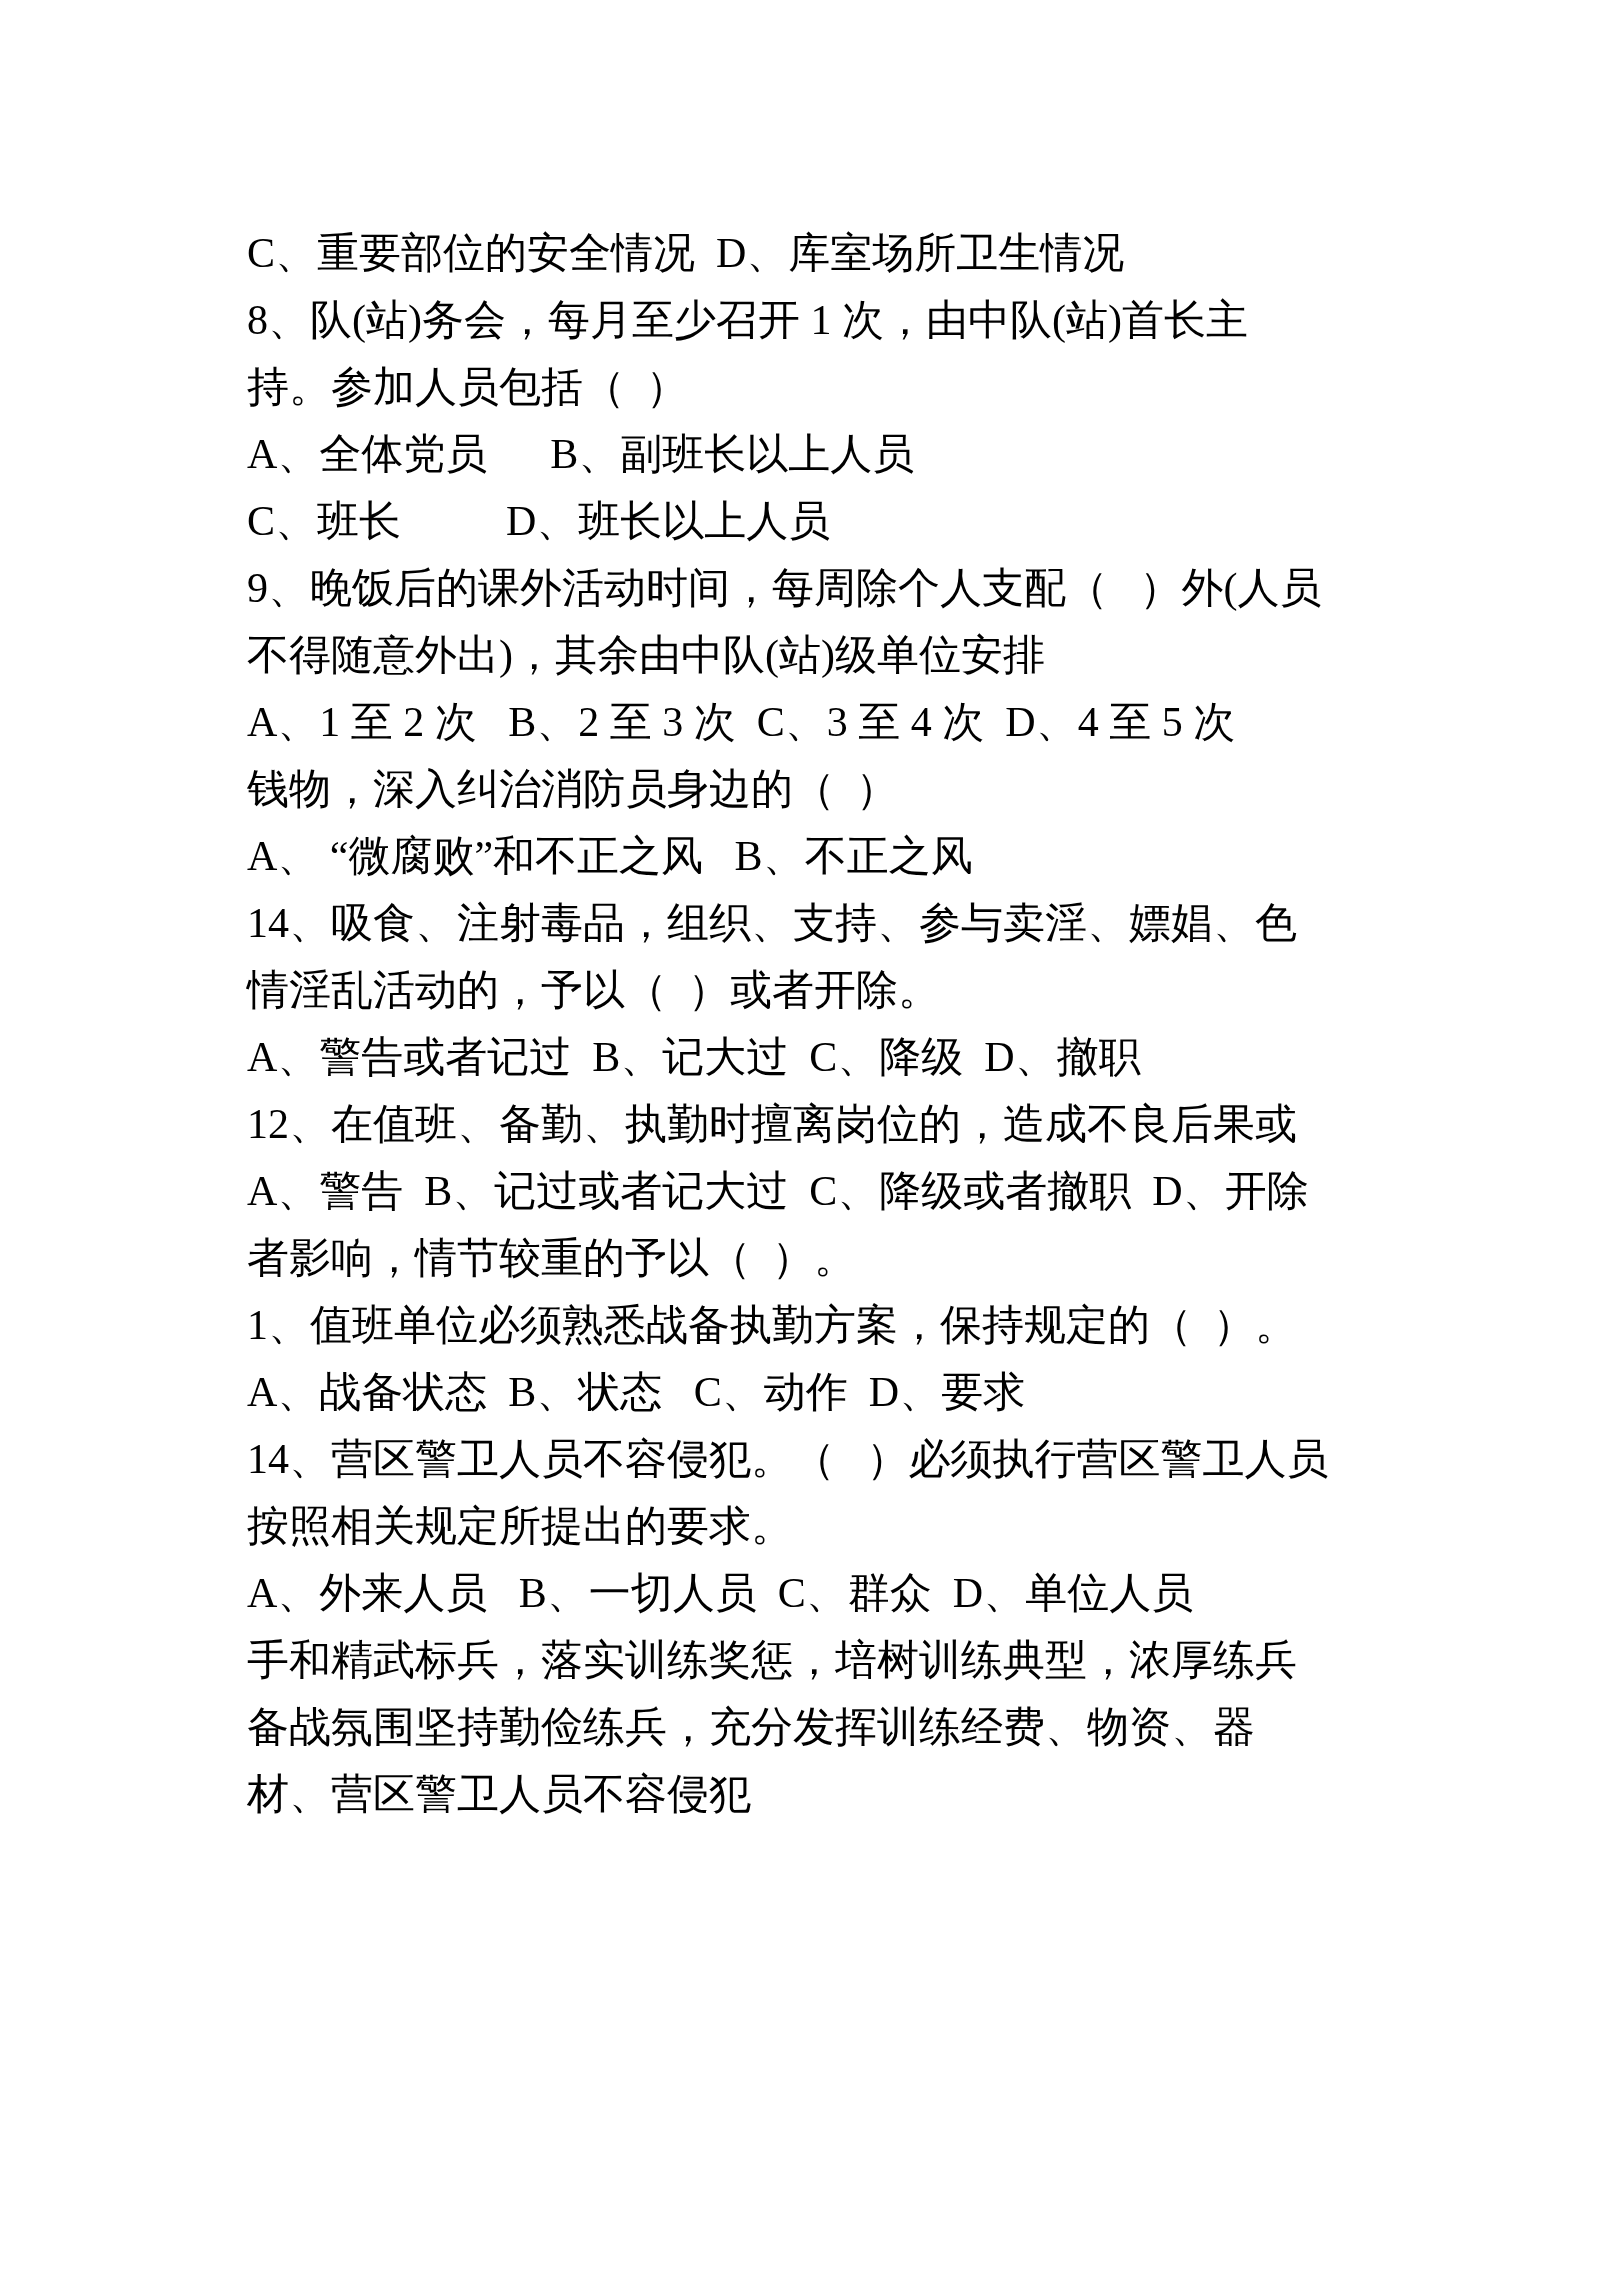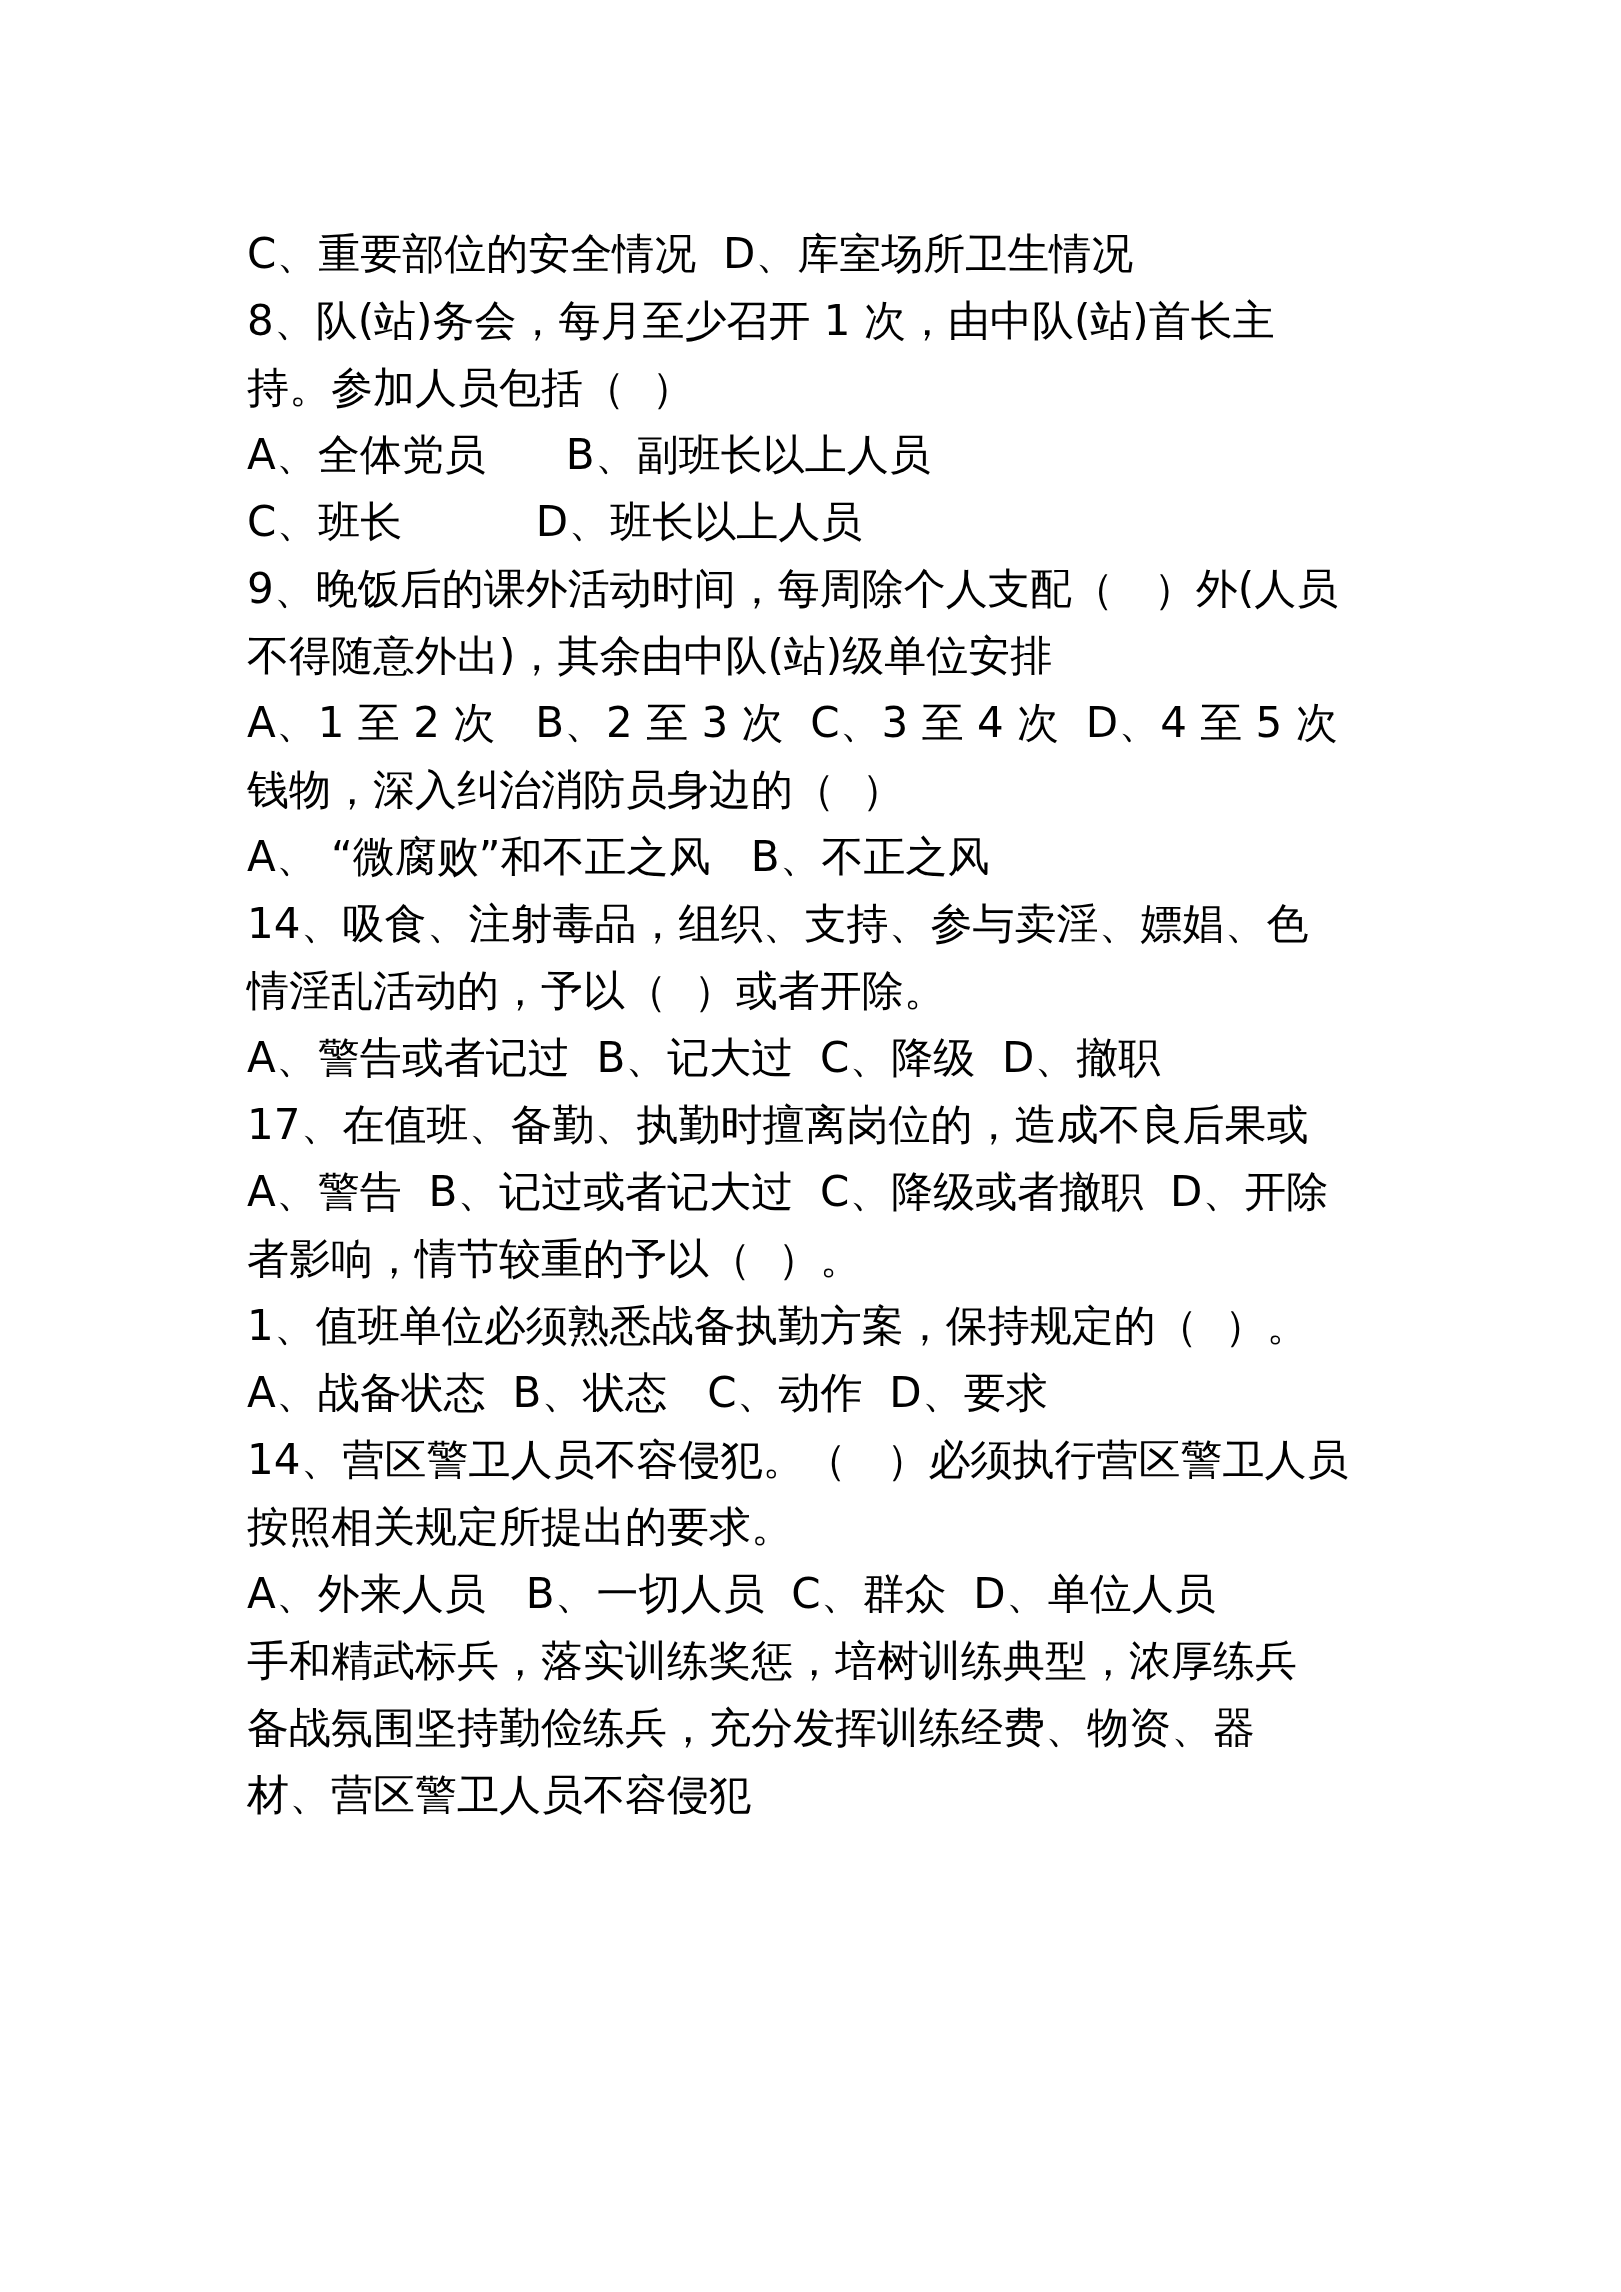--- a/index.html
+++ b/index.html
@@ -13,20 +13,21 @@
       position: relative;
       overflow: hidden;
       font-family: "DejaVu Sans", "Liberation Sans", sans-serif;
       color: #000000;
     }
     .page {
       position: absolute;
       left: 247px;
       top: 220px;
       width: 1147px;
+      font-family: Liberation Serif, serif;
     }
     .line {
       height: 67px;
       line-height: 67px;
       font-size: 42px;
       white-space: pre;
       letter-spacing: 0px;
     }
     .question {}
     .options {}
@@ -41,21 +42,21 @@
   <div class="line options">A、全体党员      B、副班长以上人员</div>
   <div class="line options">C、班长          D、班长以上人员</div>
   <div class="line question">9、晚饭后的课外活动时间，每周除个人支配（   ）外(人员</div>
   <div class="line question">不得随意外出)，其余由中队(站)级单位安排</div>
   <div class="line options">A、1 至 2 次   B、2 至 3 次  C、3 至 4 次  D、4 至 5 次</div>
   <div class="line question">钱物，深入纠治消防员身边的（  ）</div>
   <div class="line options">A、 “微腐败”和不正之风   B、不正之风</div>
   <div class="line question">14、吸食、注射毒品，组织、支持、参与卖淫、嫖娼、色</div>
   <div class="line question">情淫乱活动的，予以（  ）或者开除。</div>
   <div class="line options">A、警告或者记过  B、记大过  C、降级  D、撤职</div>
-  <div class="line question">17、在值班、备勤、执勤时擅离岗位的，造成不良后果或</div>
+  <div class="line question">12、在值班、备勤、执勤时擅离岗位的，造成不良后果或</div>
   <div class="line options">A、警告  B、记过或者记大过  C、降级或者撤职  D、开除</div>
   <div class="line question">者影响，情节较重的予以（  ）。</div>
   <div class="line question">1、值班单位必须熟悉战备执勤方案，保持规定的（  ）。</div>
   <div class="line options">A、战备状态  B、状态   C、动作  D、要求</div>
   <div class="line question">14、营区警卫人员不容侵犯。（   ）必须执行营区警卫人员</div>
   <div class="line question">按照相关规定所提出的要求。</div>
   <div class="line options">A、外来人员   B、一切人员  C、群众  D、单位人员</div>
   <div class="line question">手和精武标兵，落实训练奖惩，培树训练典型，浓厚练兵</div>
   <div class="line question">备战氛围坚持勤俭练兵，充分发挥训练经费、物资、器</div>
   <div class="line question">材、营区警卫人员不容侵犯</div>

